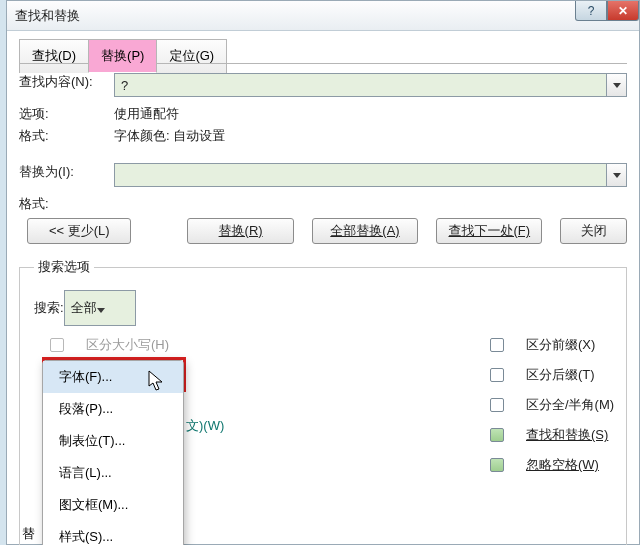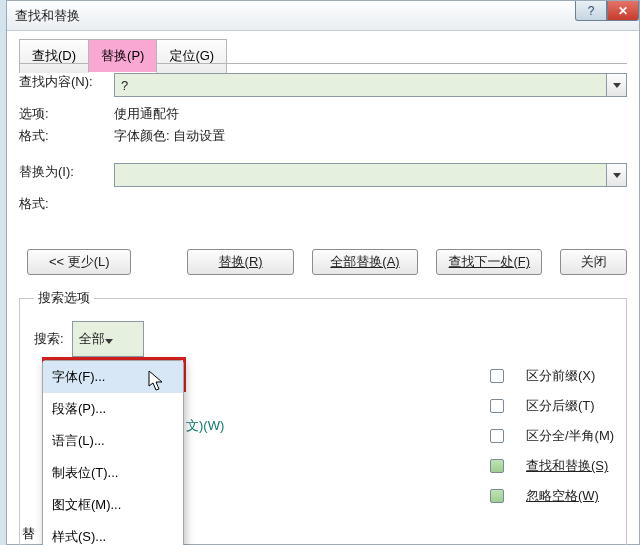--- a/index.html
+++ b/index.html
@@ -16,39 +16,39 @@
   .tab.active { background: #f9a8d4; border-bottom: 1px solid #fff; position: relative; z-index: 2; }
   .tabline { position: absolute; left: 12px; right: 12px; top: 62px; height: 1px; background: #b6b6b6; }
   .body { position: absolute; left: 12px; right: 12px; top: 72px; bottom: 0; font-size: 13px; color: #222; }
   .row { display: flex; align-items: flex-start; margin-bottom: 8px; }
   .lbl { width: 95px; }
   .combo { flex: 1; height: 24px; border: 1px solid #8c9aa5; background: #e6f0df; position: relative; display: flex; align-items: center; padding-left: 6px; }
   .combo .arrow { position: absolute; right: 0; top: 0; width: 20px; height: 100%; border-left: 1px solid #8c9aa5; background: linear-gradient(#fdfdfd,#e6e6e6); display: flex; align-items: center; justify-content: center; }
   .arrow svg { width: 8px; height: 5px; }
   .infoline { display: flex; margin-bottom: 4px; }
   .infoline .lbl2 { width: 95px; }
-  .btnrow { margin-top: 36px; display: flex; gap: 18px; padding-left: 8px; }
+  .btnrow { margin-top: 5px; display: flex; gap: 18px; padding-left: 8px; }
   .btn { height: 26px; border: 1px solid #8c8c8c; background: linear-gradient(#fdfdfd,#e7e7e7); font-size: 13px; display: flex; align-items: center; justify-content: center; border-radius: 3px; cursor: pointer; }
   .btn.less { width: 110px; }
   .btn.mid { width: 112px; }
   .btn.close2 { width: 70px; }
   fieldset { border: 1px solid #c8c8c8; margin: 14px 0 0 0; padding: 14px 14px 300px 14px; position: relative; }
   legend { font-size: 13px; padding: 0 4px; }
-  .searchrow { display: flex; align-items: center; gap: 8px; margin-bottom: 14px; }
+  .searchrow { display: flex; align-items: center; gap: 0; margin-bottom: 14px; }
   .smallcombo { width: 72px; height: 36px; border: 1px solid #8c9aa5; background: #e6f0df; position: relative; display: flex; align-items: center; padding-left: 6px; }
   .smallcombo .arrow { width: 18px; }
   .checks-left { position: absolute; left: 30px; top: 60px; display: flex; flex-direction: column; gap: 12px; }
   .checks-right { position: absolute; left: 470px; top: 60px; display: flex; flex-direction: column; gap: 12px; }
   .chk { display: flex; align-items: center; gap: 22px; }
   .chkbox { width: 14px; height: 14px; border: 1px solid #7a8a97; background: #fff; border-radius: 2px; }
   .chkbox.filled { background: linear-gradient(#bfe3b5,#9fce90); }
   .chk.disabled { color: #9a9a9a; }
   .chk.disabled .chkbox { border-color: #b8b8b8; }
   .popup { position: absolute; left: 42px; top: 360px; width: 142px; background: #fff; border: 1px solid #a6a6a6; box-shadow: 2px 2px 10px rgba(0,0,0,.25); border-radius: 4px; z-index: 10; }
-  .popup .item { padding: 7px 9px; font-size: 13px; cursor: pointer; }
+  .popup .item { padding: 7px 16px; font-size: 13px; cursor: pointer; }
   .popup .item.hover { background: #d7e7f5; }
   .redbox { position: absolute; border: 3px solid #d92020; pointer-events: none; }
   .cursor { position: absolute; z-index: 20; }
   .und { text-decoration: underline; }
   .remnant { position: absolute; left: 186px; top: 417px; font-size: 13px; color: #0f766e; }
   .remnant2 { position: absolute; left: 22px; top: 525px; font-size: 13px; }
 </style>
 </head>
 <body>
 
@@ -166,22 +166,22 @@
     </fieldset>
   </div>
 </div>
 
 <span class="remnant">文)(W)</span>
 <span class="remnant2">替</span>
 
 <div class="popup">
   <div class="item hover">字体(F)...</div>
   <div class="item">段落(P)...</div>
+  <div class="item">制表位(T)...</div>
   <div class="item">语言(L)...</div>
-  <div class="item">制表位(T)...</div>
   <div class="item">图文框(M)...</div>
   <div class="item">样式(S)...</div>
 
 </div>
 
 <div class="redbox" style="left:42px; top:357px; width:144px; height:35px;"></div>
 
 <svg class="cursor" style="left:148px; top:370px;" width="18" height="22">
   <path d="M1 1 L1 16 L5 13 L8 20 L11 19 L8 12 L14 12 Z" fill="#fff" stroke="#000" stroke-width="1"></path>
 </svg>

